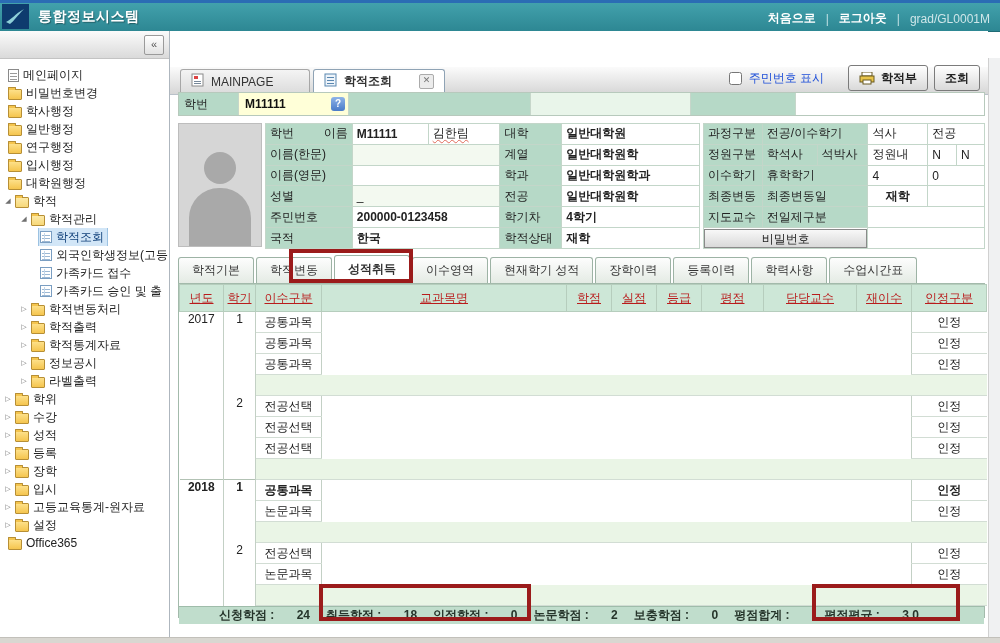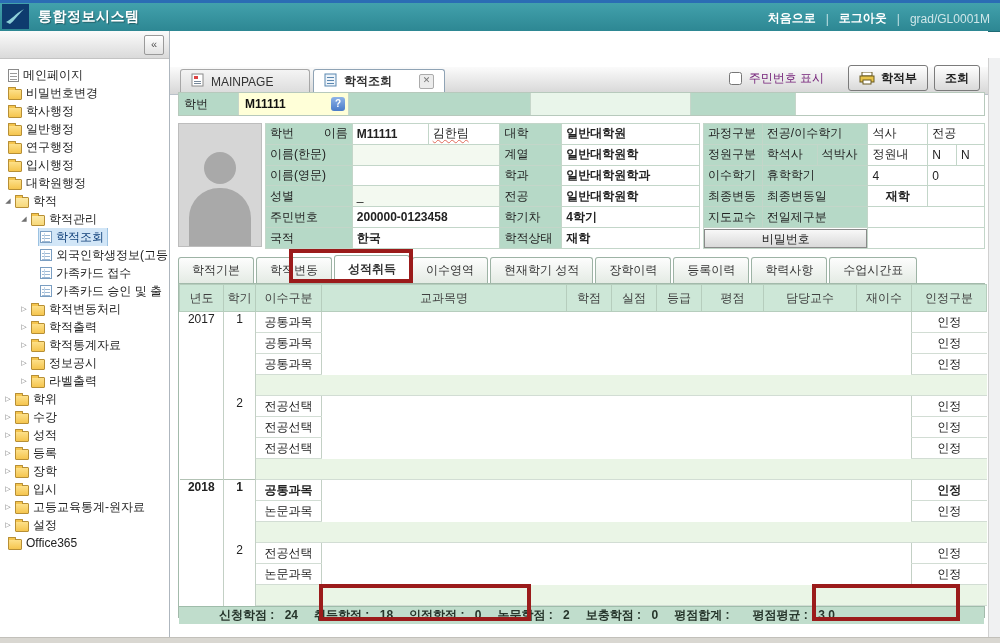--- a/index.html
+++ b/index.html
@@ -60,21 +60,21 @@
         border:1px solid #a7a7a7;border-bottom:none;border-radius:3px 3px 0 0;padding:0 10px;box-sizing:border-box;cursor:pointer;}
   .wtab.inactive{left:10px;width:130px;background:linear-gradient(#f4f4f4,#dcdcdc);}
   .wtab.active{left:143px;width:132px;background:#fff;border-color:#8fa3b5;font-weight:bold;}
   .wtab .ticon{margin-right:7px;display:inline-block;}
   .close-box{margin-left:auto;width:13px;height:13px;background:#ececec;border:1px solid #ababab;border-radius:2px;
              font-size:9px;line-height:11px;text-align:center;color:#777;cursor:pointer;}
 
   
   .toolbar{position:absolute;left:0;top:33px;width:810px;height:28px;display:flex;align-items:center;justify-content:flex-end;}
   .cb{width:13px;height:13px;border:1px solid #7a7a7a;background:#fff;margin:0;}
-  .cb-label{font-size:12px;color:#701a75;margin:0 18px 0 7px;}
+  .cb-label{font-size:12px;color:#1d4ed8;margin:0 18px 0 7px;}
   .btn{display:flex;align-items:center;height:24px;padding:0 10px;margin-left:6px;font-size:12px;font-weight:bold;color:#222;
        background:linear-gradient(#ffffff,#d9d9d9);border:1px solid #7b7b7b;border-radius:3px;cursor:pointer;}
   .btn .bicon{margin-right:6px;display:inline-flex;}
 
   
   .search-bar{position:absolute;left:8px;top:61px;width:807px;height:24px;display:flex;border:1px solid #b7c9bc;box-sizing:border-box;}
   .search-bar>div{box-sizing:border-box;border-right:1px solid #c6d6ca;height:100%;}
   .sb-label{width:60px;background:#b6d9c7;font-size:12px;color:#222;display:flex;align-items:center;padding-left:5px;}
   .sb-input-wrap{width:110px;background:#ffffd8;display:flex;align-items:center;position:relative;}
   .sb-input{width:78px;border:none;background:transparent;font-family:inherit;font-size:12px;font-weight:bold;color:#111;
@@ -108,35 +108,35 @@
   
   .detail-tabs{position:absolute;left:8px;top:225px;height:27px;display:flex;align-items:flex-end;}
   .dtab{height:25px;display:flex;align-items:center;padding:0 13px;font-size:12px;color:#333;margin-right:2px;
         background:linear-gradient(#fdfdfd,#e4ebe4);border:1px solid #9db3a5;border-bottom:none;border-radius:3px 3px 0 0;cursor:pointer;}
   .dtab.active{background:#fff;font-weight:bold;height:27px;position:relative;z-index:2;}
 
   
   .grades{position:absolute;left:8px;top:252px;width:807px;height:335px;border:1px solid #a3baab;box-sizing:border-box;
           display:flex;flex-direction:column;background:#fff;}
   table.gt{border-collapse:collapse;table-layout:fixed;width:100%;font-size:12px;}
-  .gt th{height:26px;background:#cde7d7;border:1px solid #b6cdbd;font-weight:normal;color:#404040;padding:0;}
+  .gt th{height:26px;background:#cde7d7;border:1px solid #b6cdbd;font-weight:normal;color:#b91c1c;padding:0;text-decoration:underline;}
   .gt td{height:20px;padding:0;color:#222;}
   .year-cell,.sem-cell{vertical-align:top;text-align:center;padding-top:2px;border-right:1px solid #c3d0c5;background:#fff;}
   .course-cell{text-align:center;border-right:1px solid #c3d0c5;border-bottom:1px solid #d2ddd4;background:#fff;}
   .mid-cell{background:#fff;}
   .recog-cell{text-align:center;border-left:1px solid #c3d0c5;border-bottom:1px solid #d2ddd4;background:#fff;}
   .sep-cell{background:#eaf5e6;border-bottom:1px solid #d2ddd4;}
   .fill-year,.fill-sem{border-right:1px solid #c3d0c5;background:#fff;}
   .group-start td{border-top:1px solid #b2c2b4;font-weight:bold;}
   .g-fill{flex:1;}
   .summary{height:26px;background:#c0ddcc;border-top:1px solid #9fbcaa;display:flex;align-items:center;
            font-size:12px;font-weight:bold;color:#26352b;}
   .sum-item{margin-right:16px;white-space:nowrap;}
   .sum-0{margin-left:40px;}
-  .sum-value{margin-left:7px;}
+  .sum-value{margin-left:19px;}
 
   
   .redbox{position:absolute;border:4px solid #9b1b1b;pointer-events:none;z-index:5;}
   .rb1{left:289px;top:249px;width:116px;height:26px;}
   .rb2{left:319px;top:584px;width:204px;height:29px;}
   .rb3{left:812px;top:584px;width:140px;height:29px;}
 </style>
 </head>
 <body>
 

